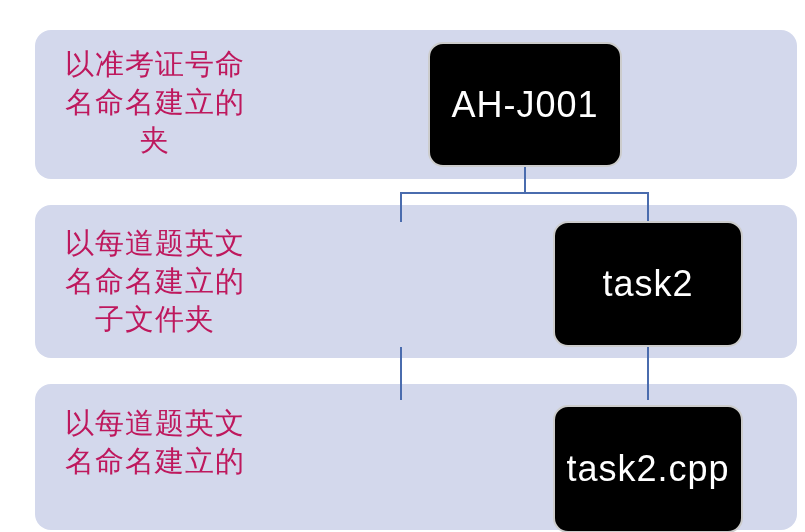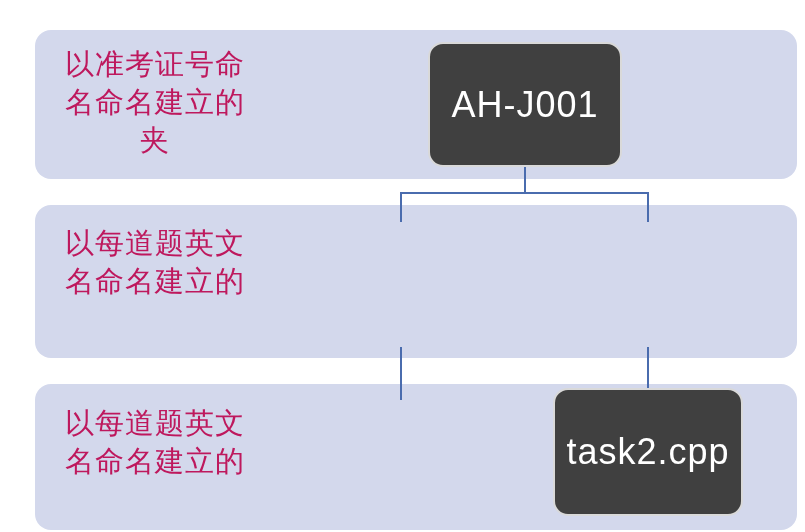--- a/index.html
+++ b/index.html
@@ -51,62 +51,64 @@
   .conn.h-bus   { left: 400px; top: 192px; width: 249px; height: 2px; }
   .conn.v-l-top { left: 400px; top: 192px; width: 2px; height: 30px; }
   .conn.v-r-top { left: 647px; top: 192px; width: 2px; height: 30px; }
   .conn.v-l-bot { left: 400px; top: 347px; width: 2px; height: 53px; }
   .conn.v-r-bot { left: 647px; top: 347px; width: 2px; height: 53px; }
 
   
   .node {
     position: absolute;
     box-sizing: border-box;
-    background: #404040;
+    background: #000000;
     border: 2px solid rgba(255,255,255,0.8);
     border-radius: 15px;
     color: #ffffff;
     font-size: 36px;
     letter-spacing: 1px;
     display: flex;
     align-items: center;
     justify-content: center;
   }
   .node.root    { left: 428px; top: 42px;  width: 194px; height: 125px; }
   .node.t1      { left: 305px; top: 221px; width: 192px; height: 126px; }
   .node.t2      { left: 553px; top: 221px; width: 190px; height: 126px; }
   .node.t1cpp   { left: 305px; top: 399px; width: 192px; height: 128px; }
-  .node.t2cpp   { left: 553px; top: 388px; width: 190px; height: 128px; }
+  .node.t2cpp   { left: 553px; top: 405px; width: 190px; height: 128px; }
 </style>
 </head>
 <body>
 
 <div class="stage">
 
   <div class="band b1"></div>
   <div class="band b2"></div>
   <div class="band b3"></div>
 
   <div class="band-label l1">
     <div>以准考证号命</div>
     <div>名命名建立的</div>
     <div>夹</div>
   </div>
   <div class="band-label l2">
     <div>以每道题英文</div>
     <div>名命名建立的</div>
+    <div>子文件夹</div>
   </div>
   <div class="band-label l3">
     <div>以每道题英文</div>
     <div>名命名建立的</div>
   </div>
 
   <div class="conn v-root"></div>
   <div class="conn h-bus"></div>
   <div class="conn v-l-top"></div>
   <div class="conn v-r-top"></div>
   <div class="conn v-l-bot"></div>
   <div class="conn v-r-bot"></div>
 
   <div class="node root">AH-J001</div>
+  <div class="node t2">task2</div>
   <div class="node t2cpp">task2.cpp</div>
 
 </div>
 
 </body></html>

